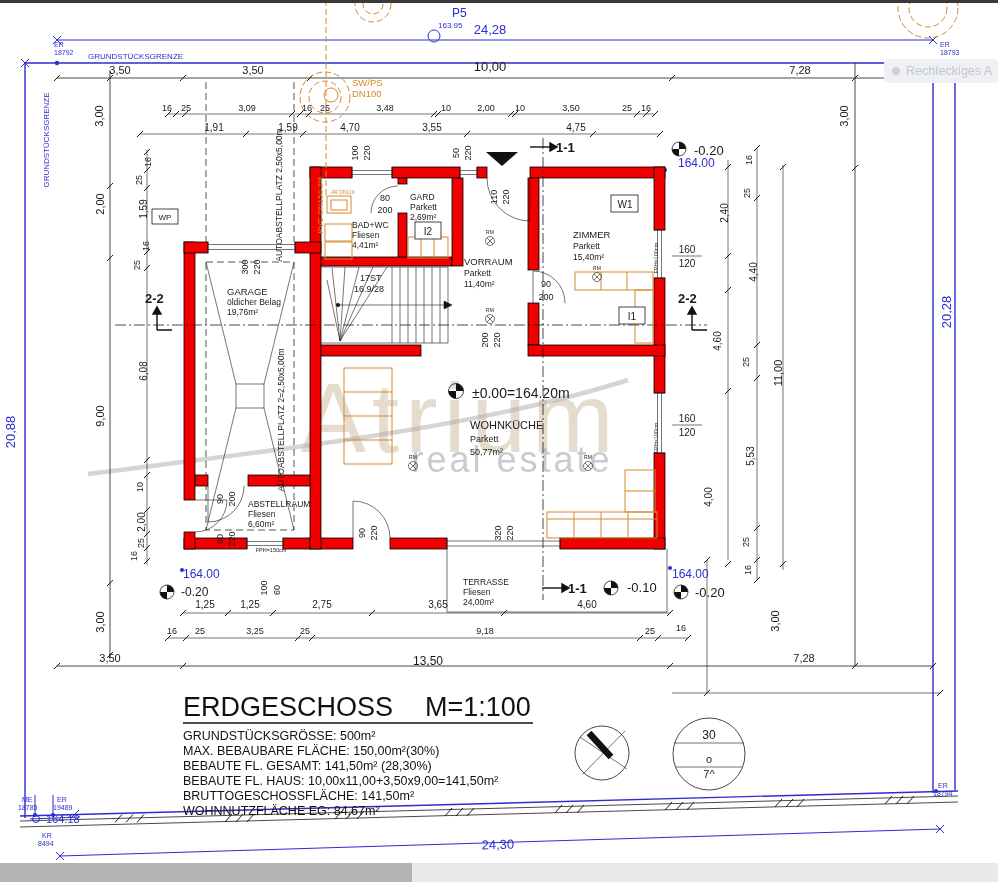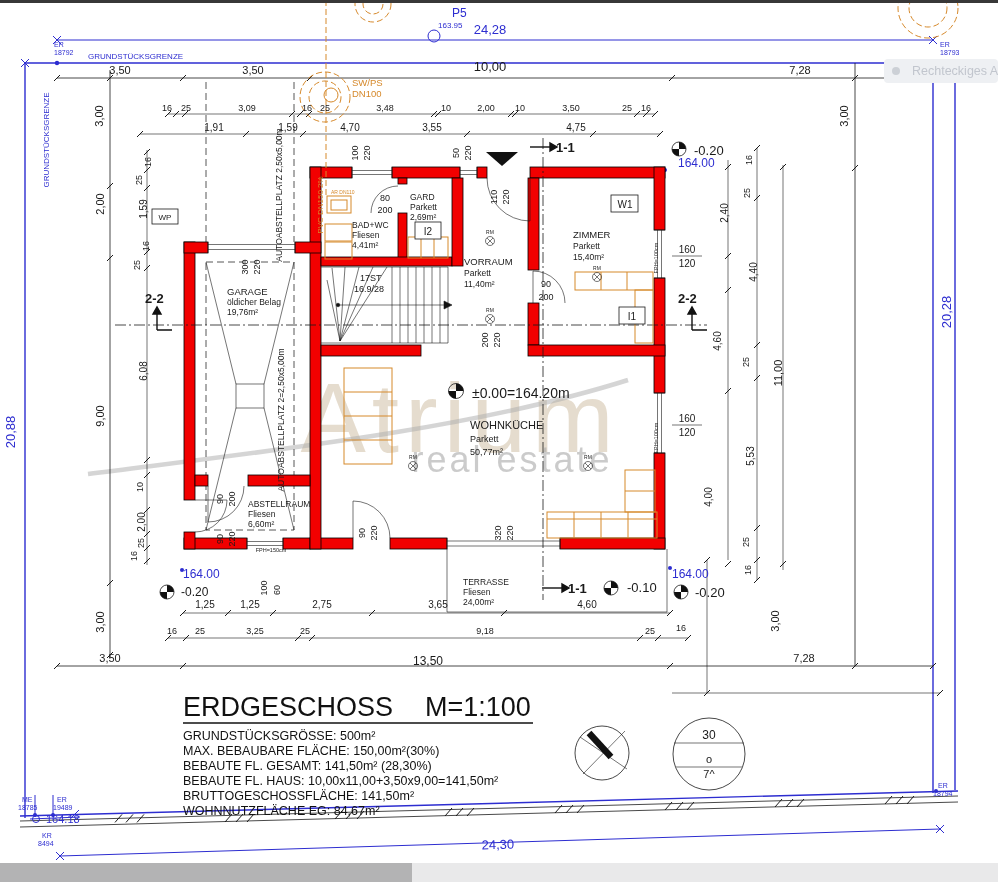--- a/index.html
+++ b/index.html
@@ -11,21 +11,21 @@
   .kt{stroke:#1a1a1a;stroke-width:.6;fill:none;}
   .tick{stroke:#1a1a1a;stroke-width:1;fill:none;}
   .bl{stroke:#2d2dd0;stroke-width:1;fill:none;}
   .blt{stroke:#2d2dd0;stroke-width:1.4;fill:none;}
   .wall{fill:#f20000;stroke:#000;stroke-width:.8;}
   .org{stroke:#d6892b;stroke-width:1;fill:none;}
   .orgd{stroke:#d6892b;stroke-width:1;fill:none;stroke-dasharray:6 3;}
   .dd{stroke:#1a1a1a;stroke-width:.8;fill:none;stroke-dasharray:11 3 2 3;}
   .dsh{stroke:#444;stroke-width:.9;fill:none;stroke-dasharray:7 4;}
   #overlay-tip{position:absolute;left:884px;top:59px;width:114px;height:24px;border-radius:4px;
-    background:#eef0f3;display:flex;align-items:center;overflow:hidden;gap:6px;}
+    background:#eef0f3;display:flex;align-items:center;overflow:hidden;}
   #overlay-tip .dot{width:8px;height:8px;border-radius:50%;background:#ccd0d6;margin:0 6px 0 8px;flex:0 0 auto;}
   #overlay-tip .lbl{color:#c2c6ce;font-size:12.5px;white-space:nowrap;}
   #chrome{position:absolute;left:0;top:863px;width:998px;height:19px;background:#e9e9ea;}
   #chrome .left{position:absolute;left:0;top:0;width:412px;height:19px;background:#b3b3b4;}
 </style>
 </head>
 <body>
 
 <div id="stage">
   <div id="top-border"></div>

